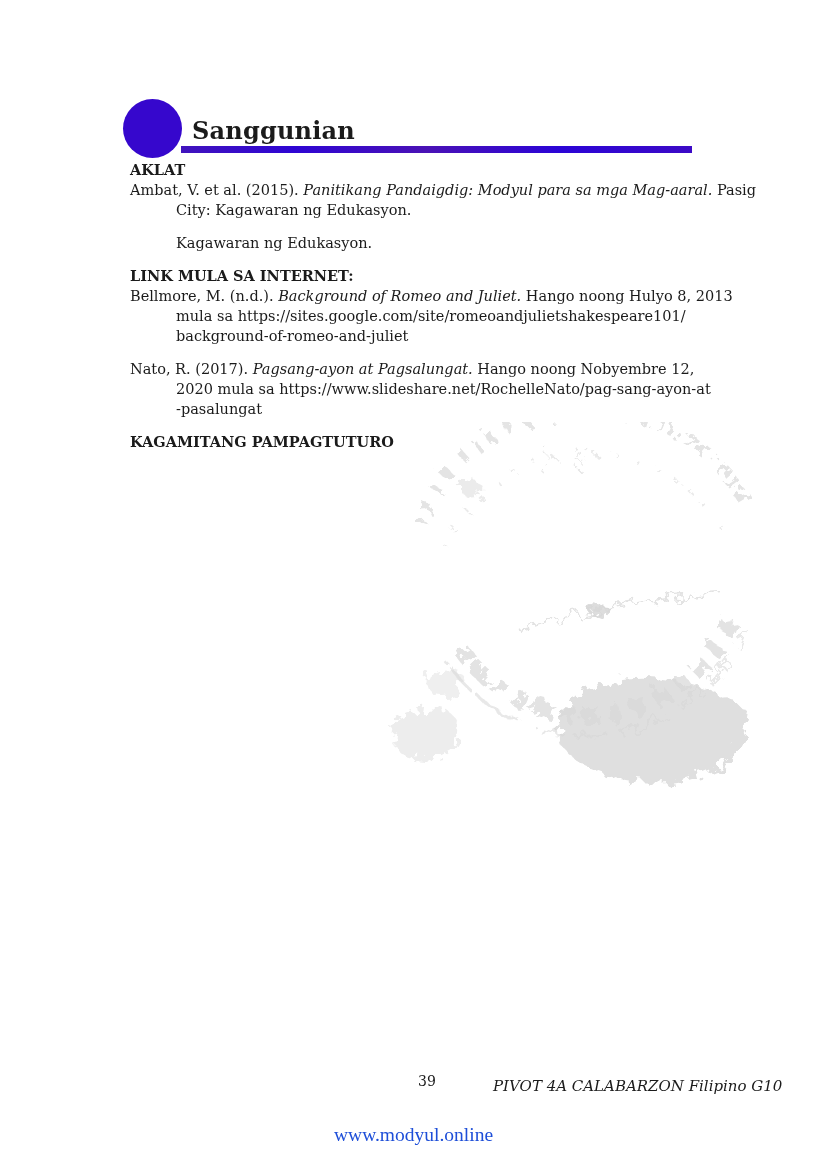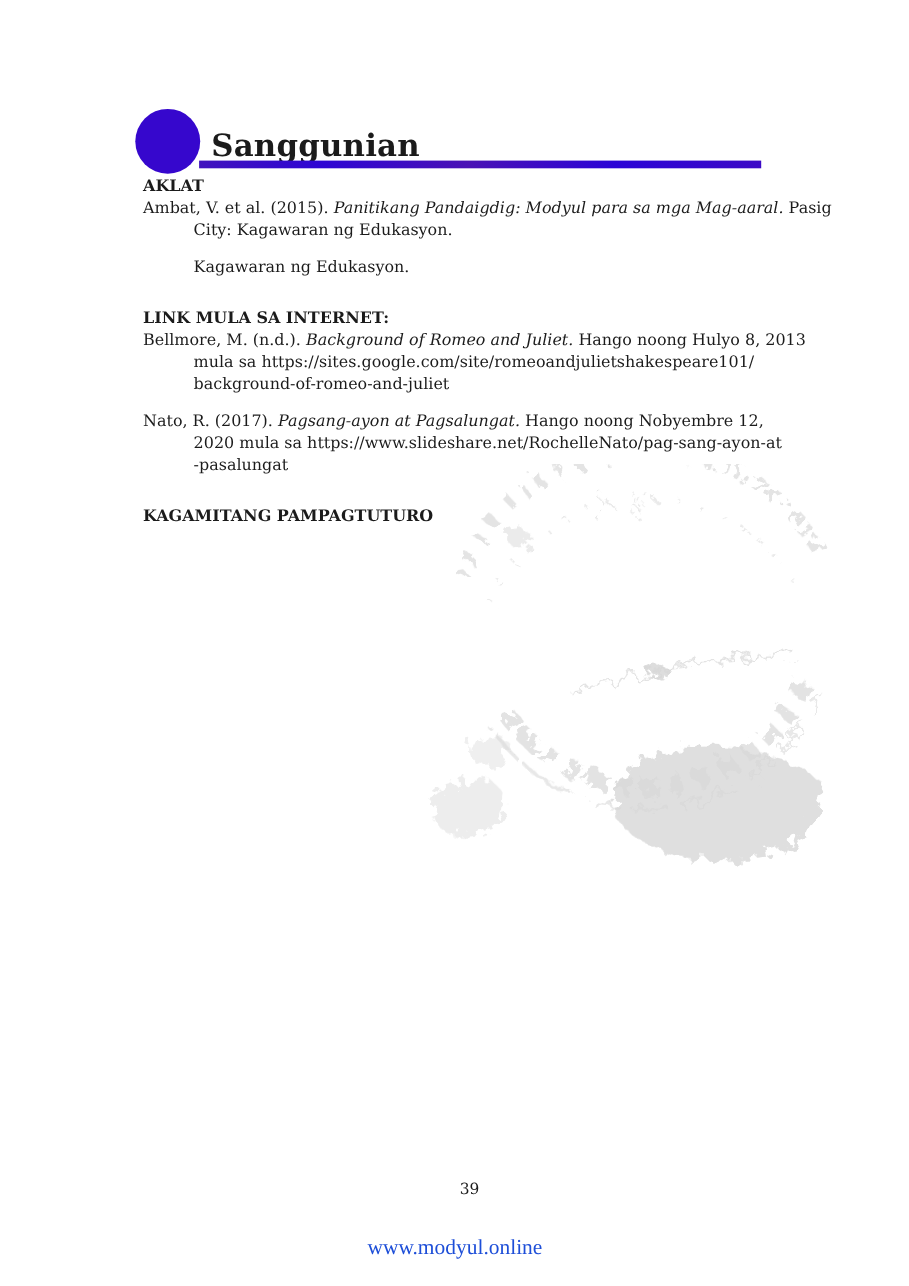--- a/index.html
+++ b/index.html
@@ -12,34 +12,34 @@
     color:#1b1b1b;
   }
   
   .bullet{
     position:absolute;left:123px;top:99px;
     width:59px;height:59px;border-radius:50%;
     background:#3607cd;
   }
   .page-title{
     position:absolute;left:192px;top:116px;
-    font-size:28px;font-weight:bold;letter-spacing:.2px;
+    font-size:24px;font-weight:bold;letter-spacing:.2px;
     white-space:nowrap;
   }
   .header-rule{
     position:absolute;left:181px;top:146px;
     width:511px;height:7px;
     background:linear-gradient(90deg,#4113bd 0%,#2e05d3 22%,#4a12b5 48%,#2b04d6 74%,#3c0ac6 100%);
   }
   
   .content{
     position:absolute;left:130px;top:160px;width:660px;
     font-size:14.5px;line-height:20px;
   }
-  .section + .section{margin-top:27px;}
+  .section + .section{margin-top:13px;}
   .heading{font-weight:bold;white-space:nowrap;}
   .item.gap{margin-top:13px;}
   .line{white-space:nowrap;}
   .line.hang{padding-left:46px;}
   .ital{font-style:italic;}
   
   .seal{position:absolute;left:368px;top:422px;pointer-events:none;}
   
   .page-number{
     position:absolute;left:418px;top:1073px;
@@ -114,15 +114,16 @@
         <polygon points="226,182 243,186 233,195 219,189" opacity=".85"></polygon>
         <path d="M212,270 q44,-20 96,-10 q52,10 74,32 q-6,36 -30,54 q-48,22 -100,11 q-50,-11 -61,-40 q-3,-29 21,-47 z" opacity=".8"></path>
         <path d="M26,302 q26,-22 54,-13 q19,15 6,36 q-26,17 -51,8 q-17,-13 -9,-31 z" opacity=".45"></path>
         <path d="M60,252 q18,-10 32,-2 q8,10 -2,20 q-16,8 -28,0 q-8,-9 -2,-18 z" opacity=".4"></path>
         <path d="M95,62 q10,-6 18,0 q4,7 -3,12 q-10,4 -15,-2 q-4,-6 0,-10 z" opacity=".5"></path>
       </g>
     </g>
   </svg>
 
   <div class="page-number">39</div>
+  <div class="edition">PIVOT 4A CALABARZON Filipino G10</div>
   <div class="site-watermark">www.modyul.online</div>
 
 </div>
 
 </body></html>

